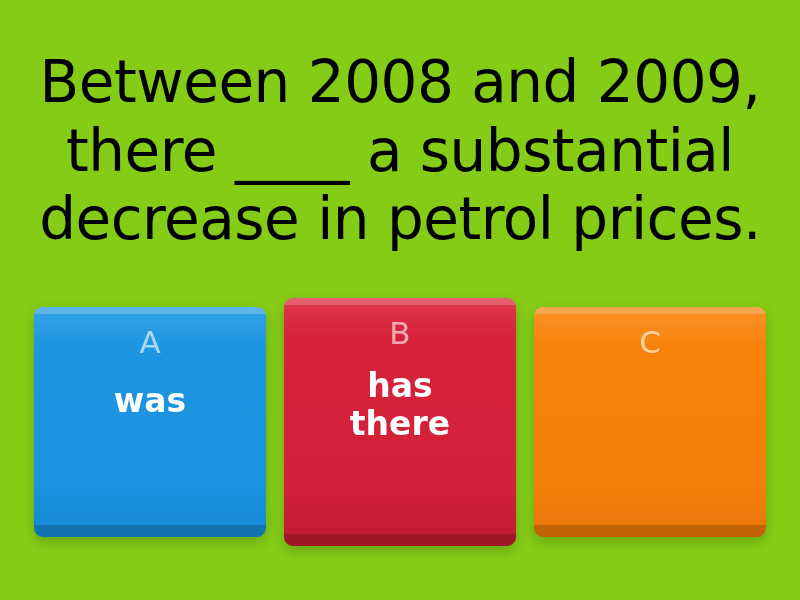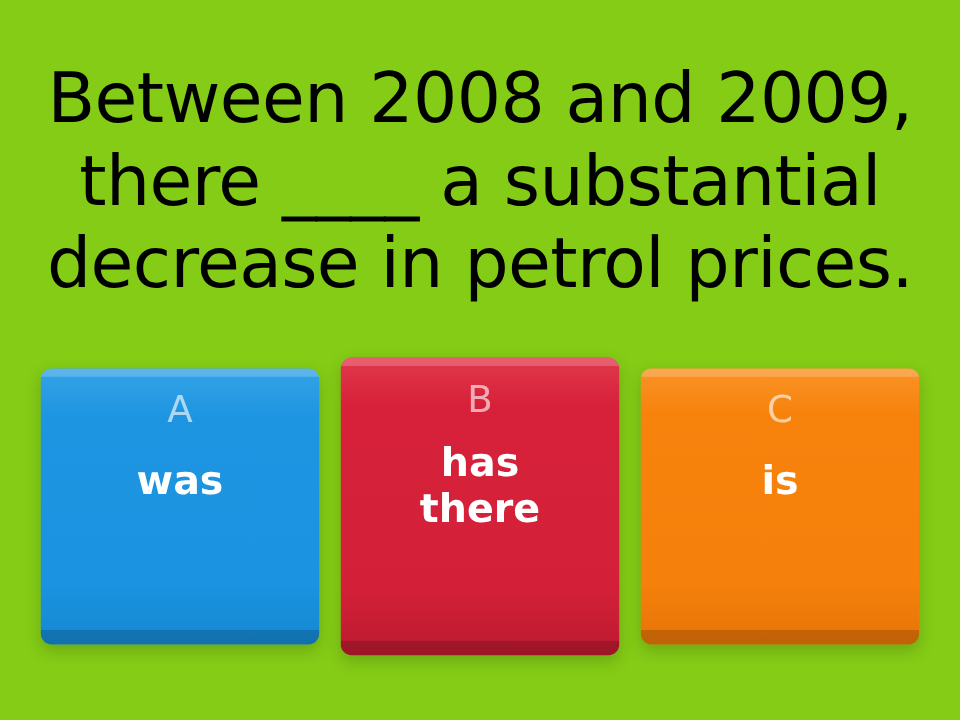--- a/index.html
+++ b/index.html
@@ -161,20 +161,17 @@
     <div class="answer-card card-red">
       <div class="card-letter">B</div>
       <div class="card-answer">
         <div class="card-answer-text">has
 there</div>
       </div>
     </div>
 
     <div class="answer-card card-orange">
       <div class="card-letter">C</div>
-      <div class="card-answer">
-        <div class="card-answer-text">is</div>
-      </div>
     </div>
 
   </div>
 
 </div>
 
 </body></html>

